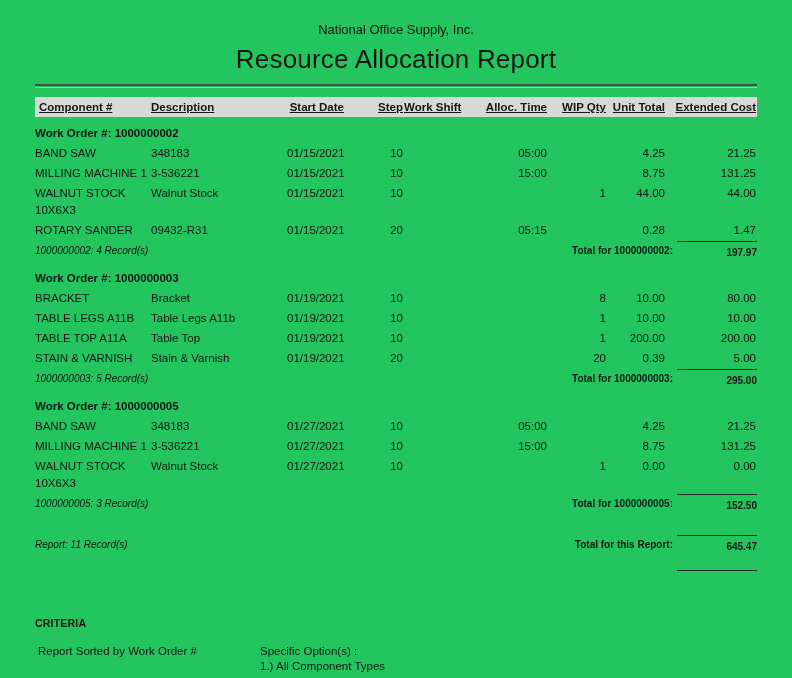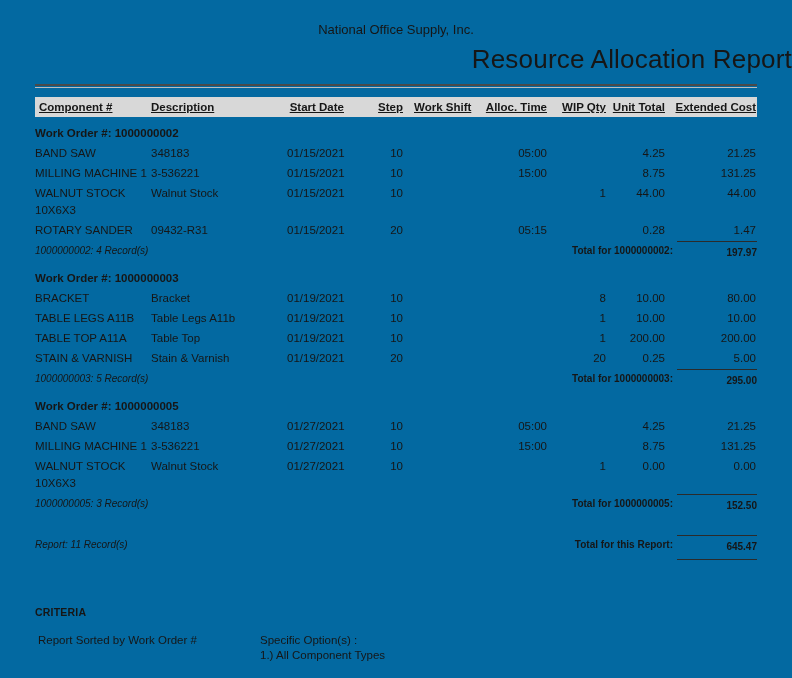--- a/index.html
+++ b/index.html
@@ -2,61 +2,61 @@
 <html style="--band: #d8d8d8; --rule-dark: #4a4a4a; --rule-light: #bdbdbd; --rule-total: #2b2b2b; --text: #161616;"><head>
 <meta charset="utf-8">
 <style>
   html,body{margin:0;padding:0;background:#ffffff;}
   body{
     width:792px;height:678px;
     font-family:"Liberation Sans", sans-serif;
     color:var(--text,#161616);
     -webkit-font-smoothing:antialiased;
   }
-  .page{position:relative;width:792px;height:678px;overflow:hidden;background:#0369a1;}
+  .page{position:relative;width:792px;height:678px;overflow:hidden;background:#22c55e;}
   .company{padding-top:22px;text-align:center;font-size:13px;line-height:16px;}
-  .title{margin-top:5px;text-align:right;font-size:26px;line-height:32px;letter-spacing:.2px;}
+  .title{margin-top:5px;text-align:center;font-size:26px;line-height:32px;letter-spacing:.2px;}
   .content{margin:0 35px;width:722px;}
   .rule-double{
     margin-top:9px;height:1px;
     border-top:2px solid var(--rule-dark,#4a4a4a);
     border-bottom:1px solid var(--rule-light,#bdbdbd);
   }
   
   .band{
     margin-top:9px;display:flex;align-items:center;
     background:var(--band,#d8d8d8);
     padding:4px 0;font-size:11.5px;font-weight:bold;
   }
   .band .hcell{text-decoration:underline;white-space:nowrap;}
   
   .c0{width:116px;padding-left:4px;box-sizing:border-box;}
   .c1{width:136px;}
   .c2{width:57px;text-align:right;}
   .c3{width:59px;text-align:right;}
-  .c4{width:63px;padding-left:11px;box-sizing:border-box;}
+  .c4{width:63px;padding-left:1px;box-sizing:border-box;}
   .c5{width:81px;text-align:right;}
   .c6{width:59px;text-align:right;}
   .c7{width:59px;text-align:right;}
   .c8{width:91px;text-align:right;}
   
   .group{margin-top:6px;}
   .group-header{font-size:11.5px;font-weight:bold;line-height:20px;}
   .row{display:flex;align-items:flex-start;font-size:11.5px;}
   .row .cell{line-height:17px;padding:1.5px 0;box-sizing:border-box;}
   .summary-row{display:flex;align-items:flex-start;font-size:10px;margin-top:1px;}
   .count{font-style:italic;line-height:20px;flex:0 0 300px;}
   .spacer{flex:1;}
   .total-label{font-weight:bold;line-height:20px;text-align:right;padding-right:4px;}
   .total-value{
     font-weight:bold;line-height:18px;text-align:right;width:80px;
     border-top:1.5px solid var(--rule-total,#2b2b2b);padding-top:2px;
   }
   .report-summary{margin-top:20px;}
-  .total-value.grand{border-bottom:1.5px solid var(--rule-total,#2b2b2b);padding-bottom:3px;}
+  .total-value.grand{border-bottom:1.5px solid var(--rule-total,#2b2b2b);padding-bottom:14px;}
   
   .criteria{margin-top:46px;}
   .criteria-heading{font-size:10.5px;font-weight:bold;letter-spacing:.2px;}
   .criteria-cols{display:flex;margin-top:15px;font-size:11.5px;line-height:15px;}
   .criteria-sort{flex:0 0 222px;padding-left:3px;}
   .criteria-options{flex:0 0 255px;}
   .criteria-filters{flex:1;}
 </style>
 </head>
 <body>
@@ -170,21 +170,21 @@
             <div class="cell c8">200.00</div>
           </div>
           <div class="row">
             <div class="cell c0">STAIN &amp; VARNISH</div>
             <div class="cell c1">Stain &amp; Varnish</div>
             <div class="cell c2">01/19/2021</div>
             <div class="cell c3">20</div>
             <div class="cell c4"></div>
             <div class="cell c5"></div>
             <div class="cell c6">20</div>
-            <div class="cell c7">0.25</div>
+            <div class="cell c7">0.39</div>
             <div class="cell c8">5.00</div>
           </div>
           <div class="summary-row">
             <div class="count">1000000003: 5 Record(s)</div>
             <div class="spacer"></div>
             <div class="total-label">Total for 1000000003:</div>
             <div class="total-value">295.00</div>
           </div>
         </div>
         <div class="group">

